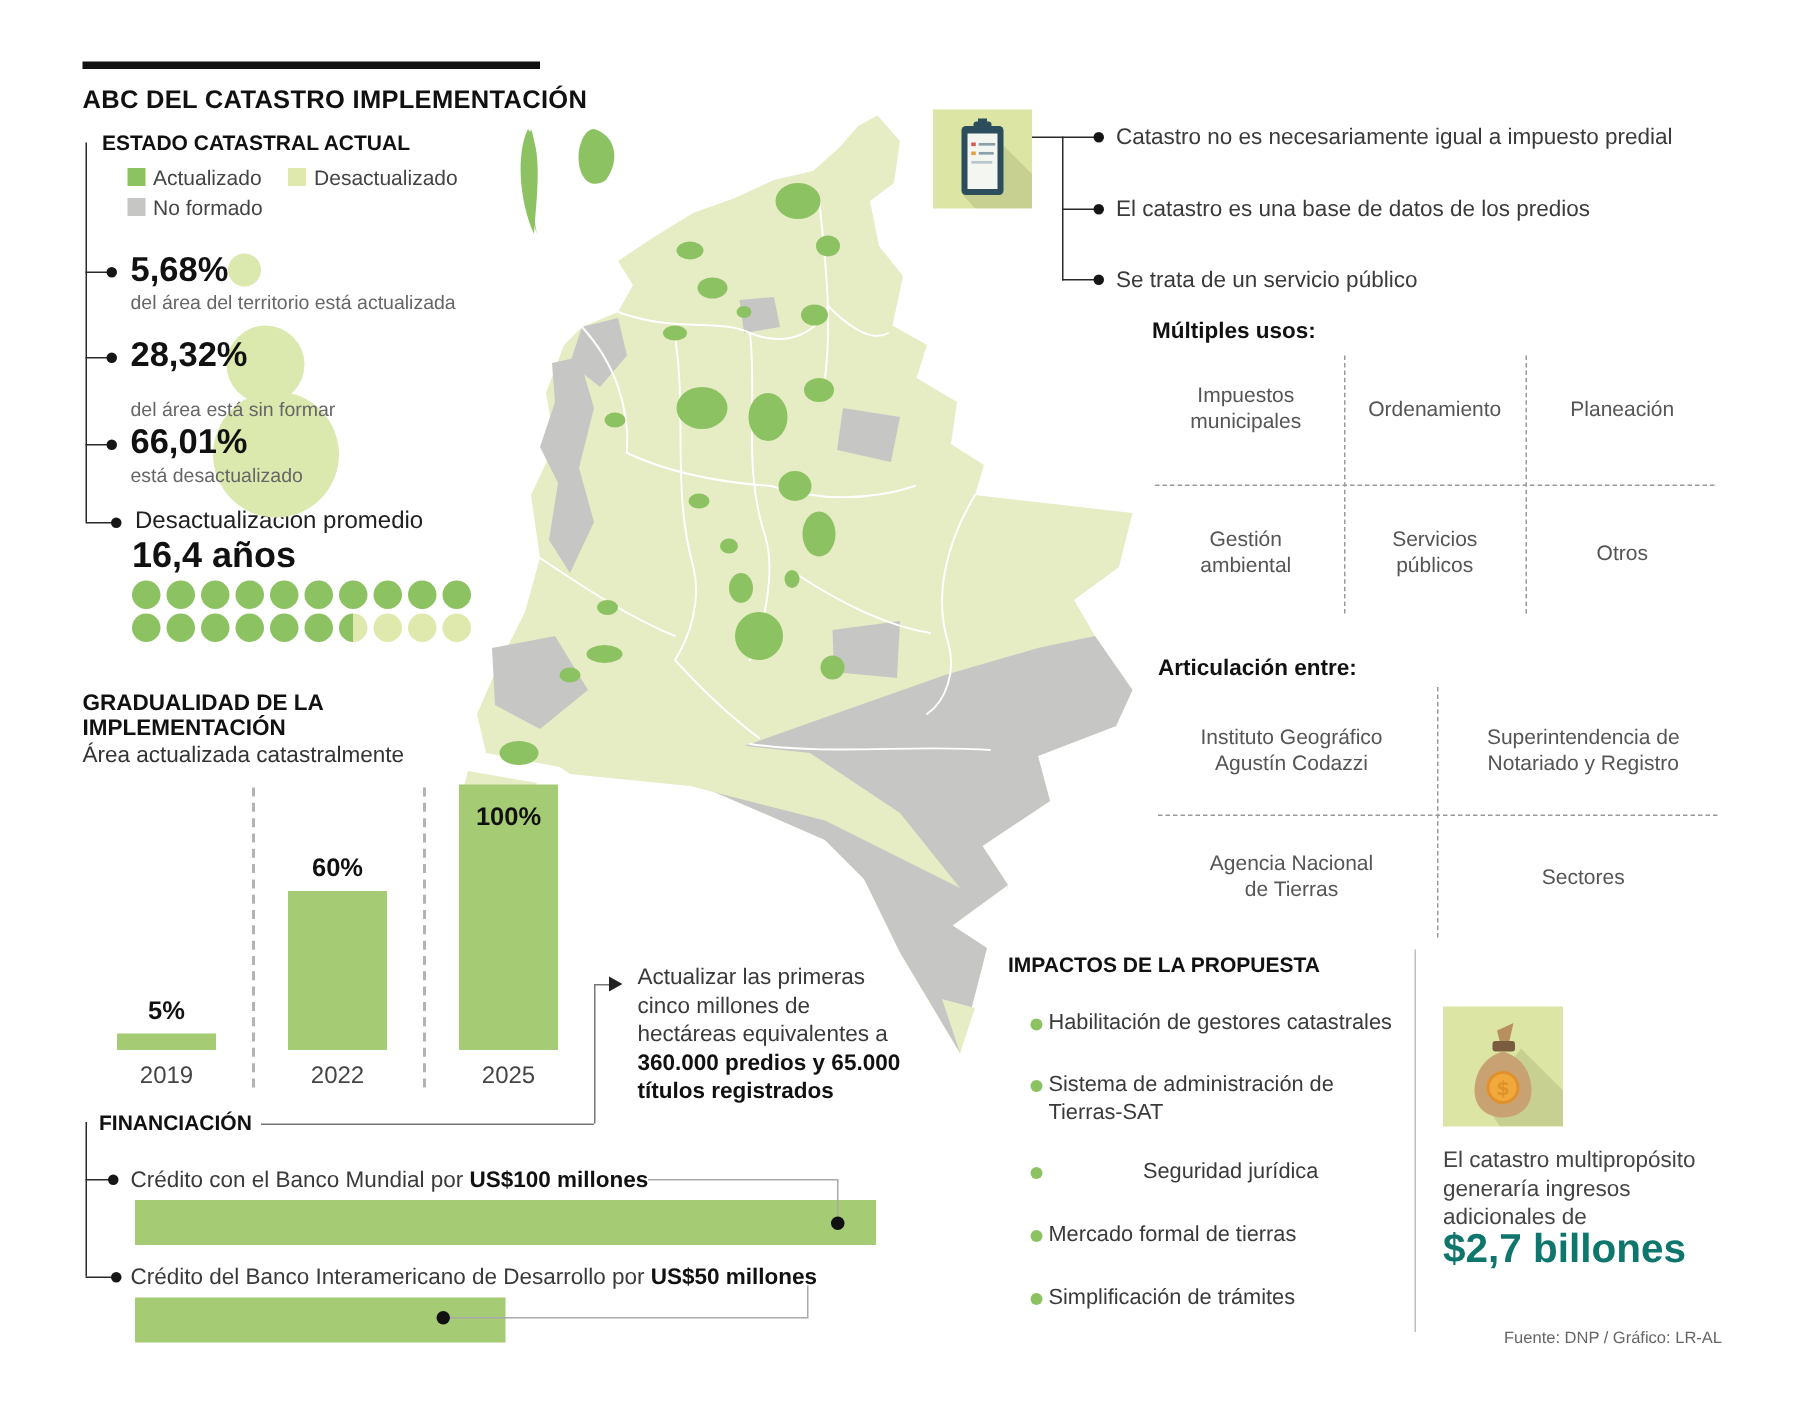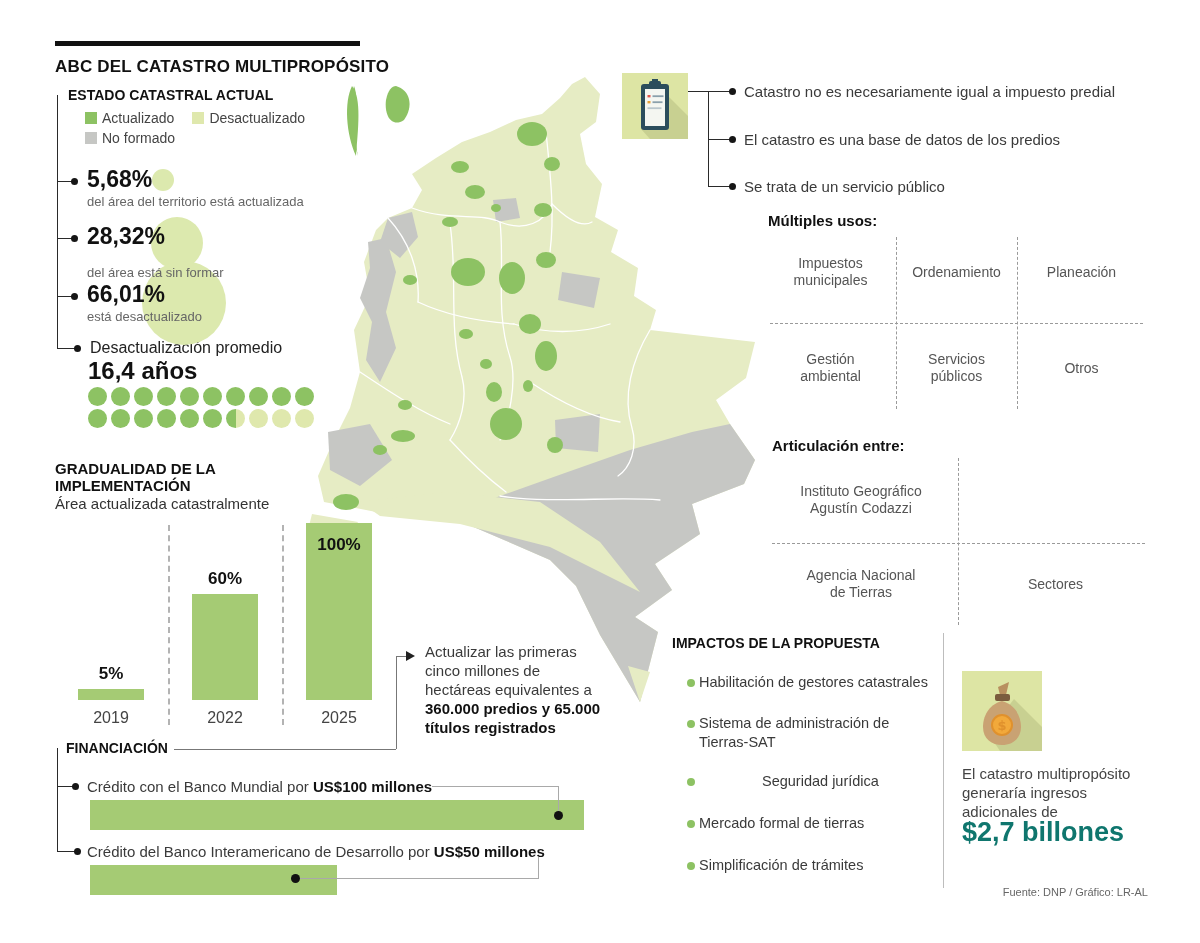--- a/index.html
+++ b/index.html
@@ -58,21 +58,21 @@
   .ingresos-text{position:absolute;font-size:15px;line-height:19px;color:#444;}
   .ingresos-val{position:absolute;font-size:27px;font-weight:bold;color:#0f766e;}
   .footer{position:absolute;right:52px;top:886px;font-size:11px;color:#666;}
 </style>
 </head>
 <body>
 
 <div class="canvas">
 
   <div class="toprule"></div>
-  <div class="title">ABC DEL CATASTRO MULTIPROPÓSITO</div>
+  <div class="title">ABC DEL CATASTRO IMPLEMENTACIÓN</div>
 
   <div class="abs sechead" style="left:68px;top:87px;">ESTADO CATASTRAL ACTUAL</div>
   <div class="legend-row" style="left:85px;top:110px;">
     <span class="legend-item">
         <span class="swatch" style="background: rgb(141, 194, 99);"></span>
         <span>Actualizado</span>
       </span>
     <span class="legend-item">
         <span class="swatch" style="background: rgb(223, 232, 173);"></span>
         <span>Desactualizado</span>
@@ -235,20 +235,22 @@
 ambiental</div>
   <div class="cell pre" style="left:899px;top:342px;width:115px;height:52px;">Servicios
 públicos</div>
   <div class="cell pre" style="left:1020px;top:342px;width:123px;height:52px;">Otros</div>
 
   <div class="gridtitle" style="left:772px;top:437px;">Articulación entre:</div>
   <div class="dashv" style="left:958px;top:458px;height:167px;"></div>
   <div class="dashh" style="left:772px;top:543px;width:373px;"></div>
   <div class="cell pre" style="left:772px;top:476px;width:178px;height:48px;">Instituto Geográfico
 Agustín Codazzi</div>
+  <div class="cell pre" style="left:966px;top:476px;width:179px;height:48px;">Superintendencia de
+Notariado y Registro</div>
   <div class="cell pre" style="left:772px;top:560px;width:178px;height:48px;">Agencia Nacional
 de Tierras</div>
   <div class="cell pre" style="left:966px;top:560px;width:179px;height:48px;">Sectores</div>
 
   <div class="abs sechead pre" style="left:55px;top:460px;line-height:17px;font-size:15px;">GRADUALIDAD DE LA
 IMPLEMENTACIÓN</div>
   <div class="abs" style="left:55px;top:495px;font-size:15px;color:#333;">Área actualizada catastralmente</div>
   <div id="gchart">
     <div class="gdash" style="left:113px;"></div>
     <div class="gdash" style="left:227px;"></div>

